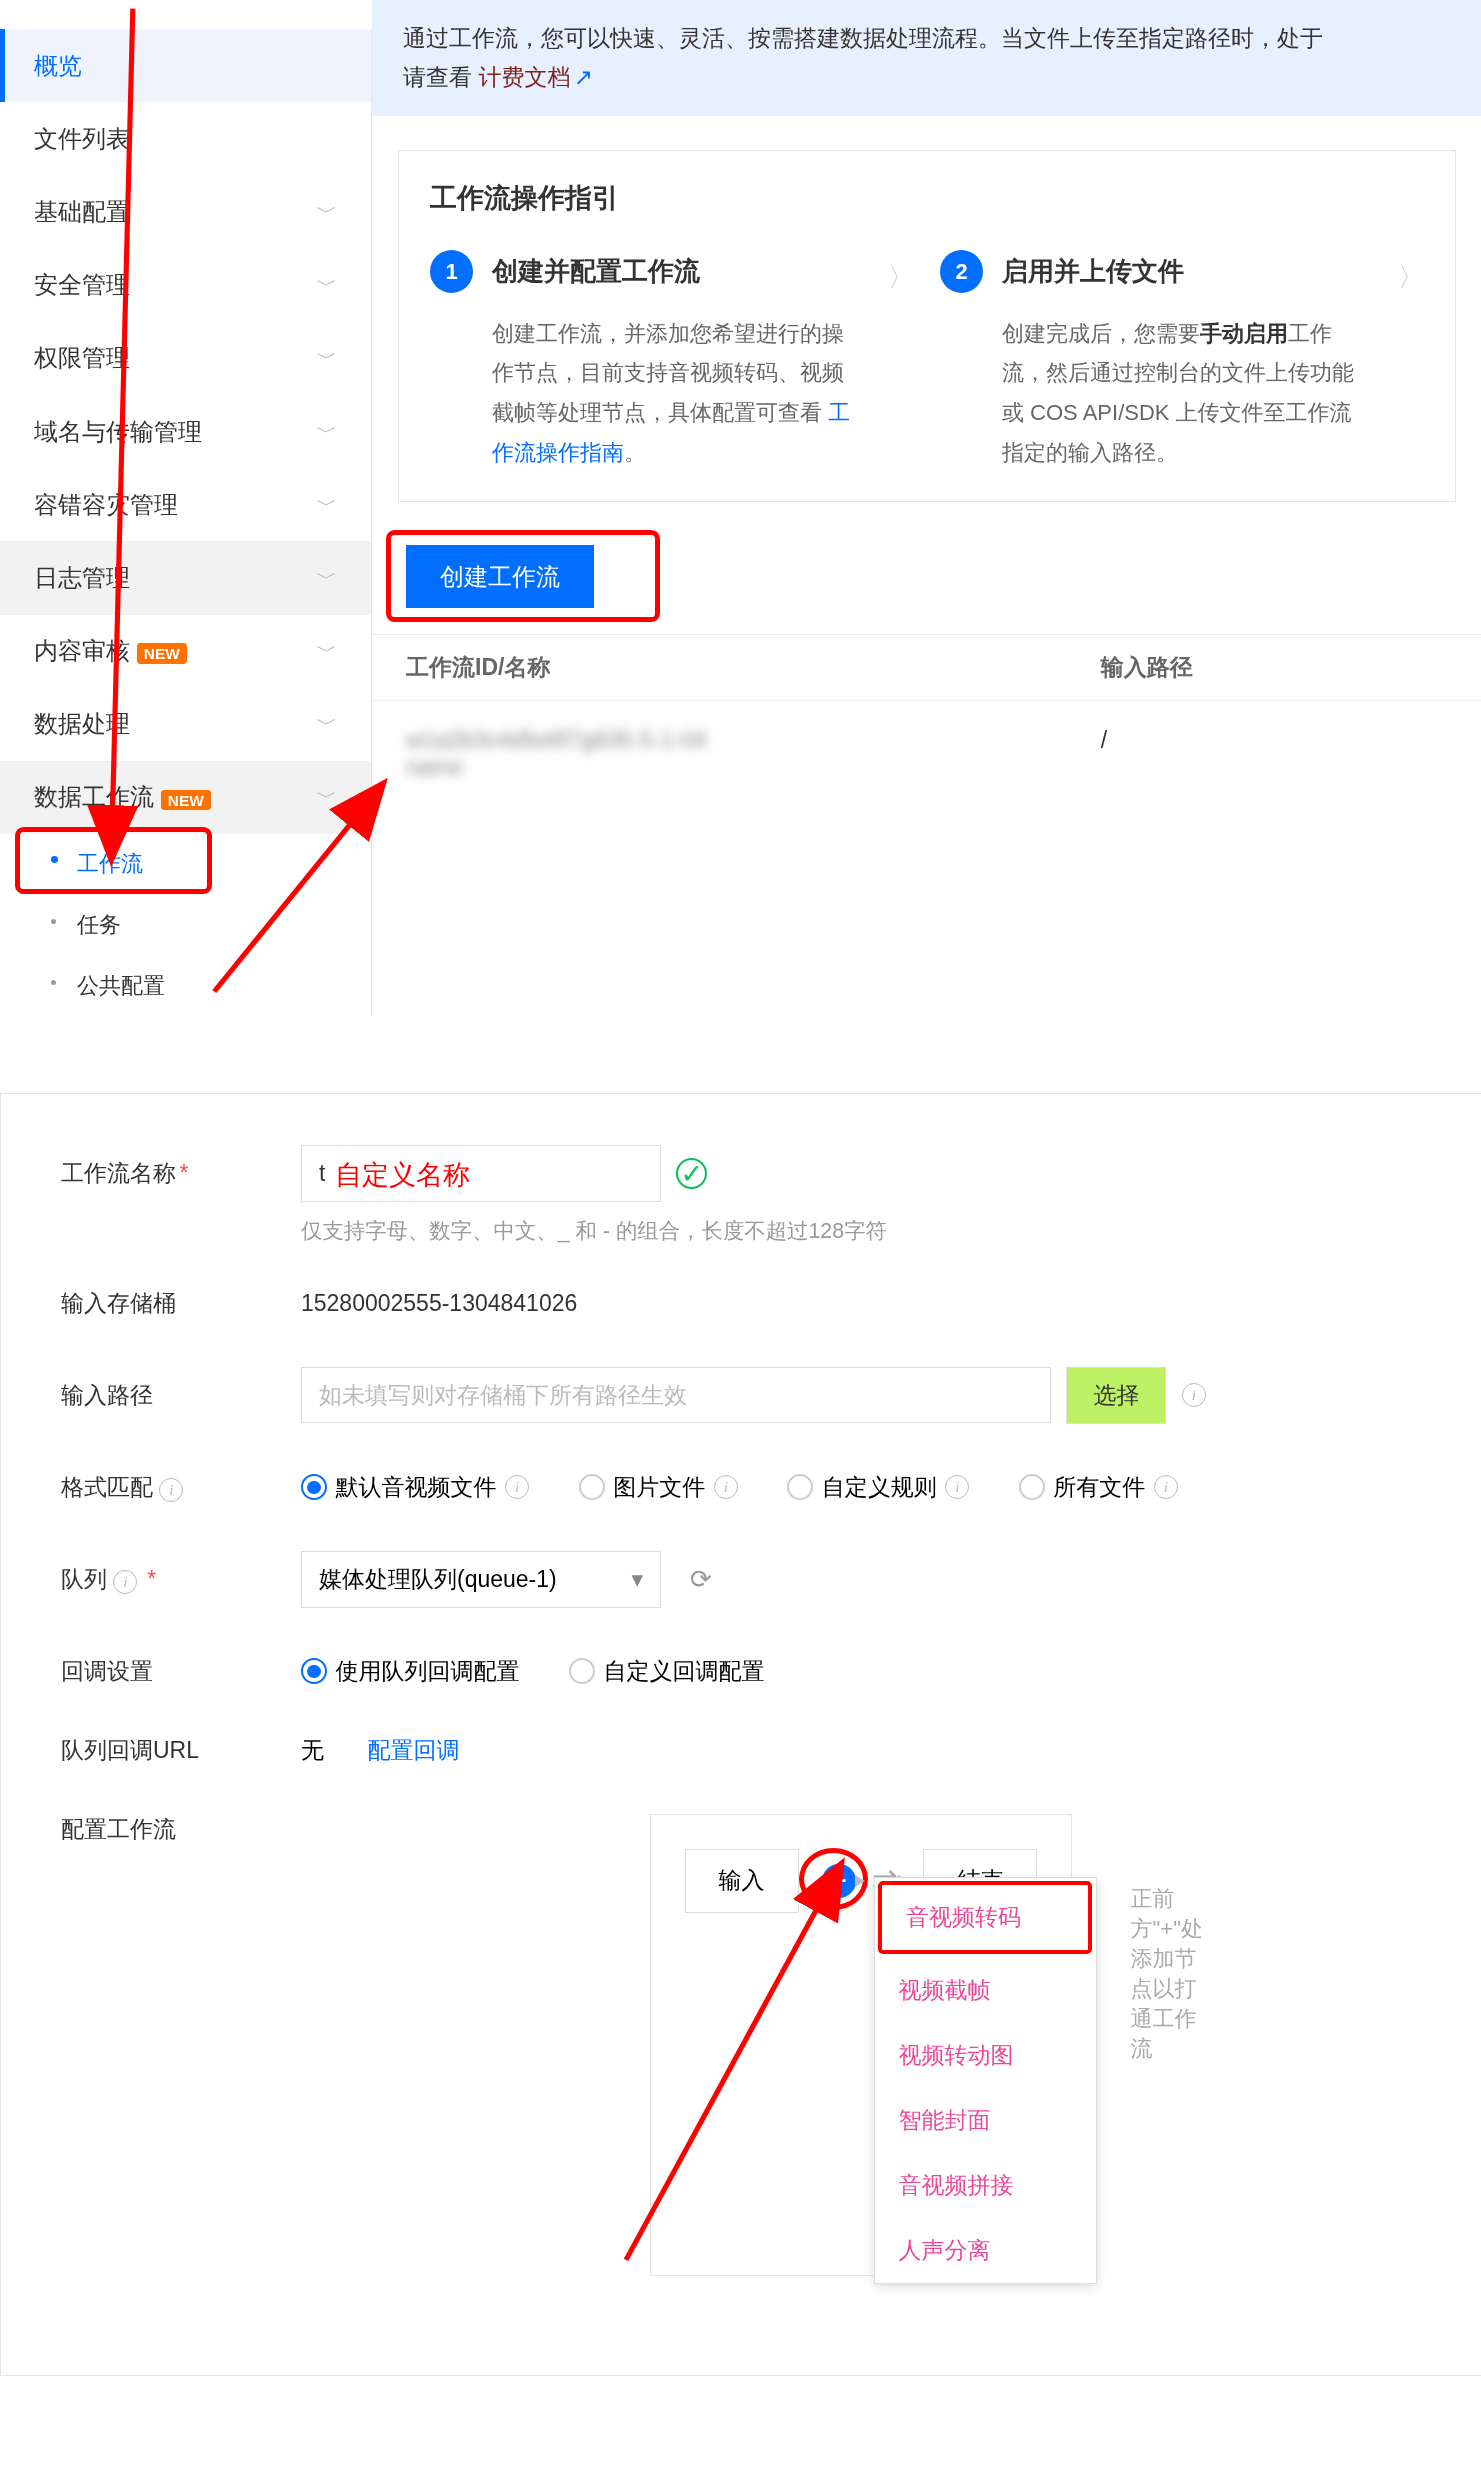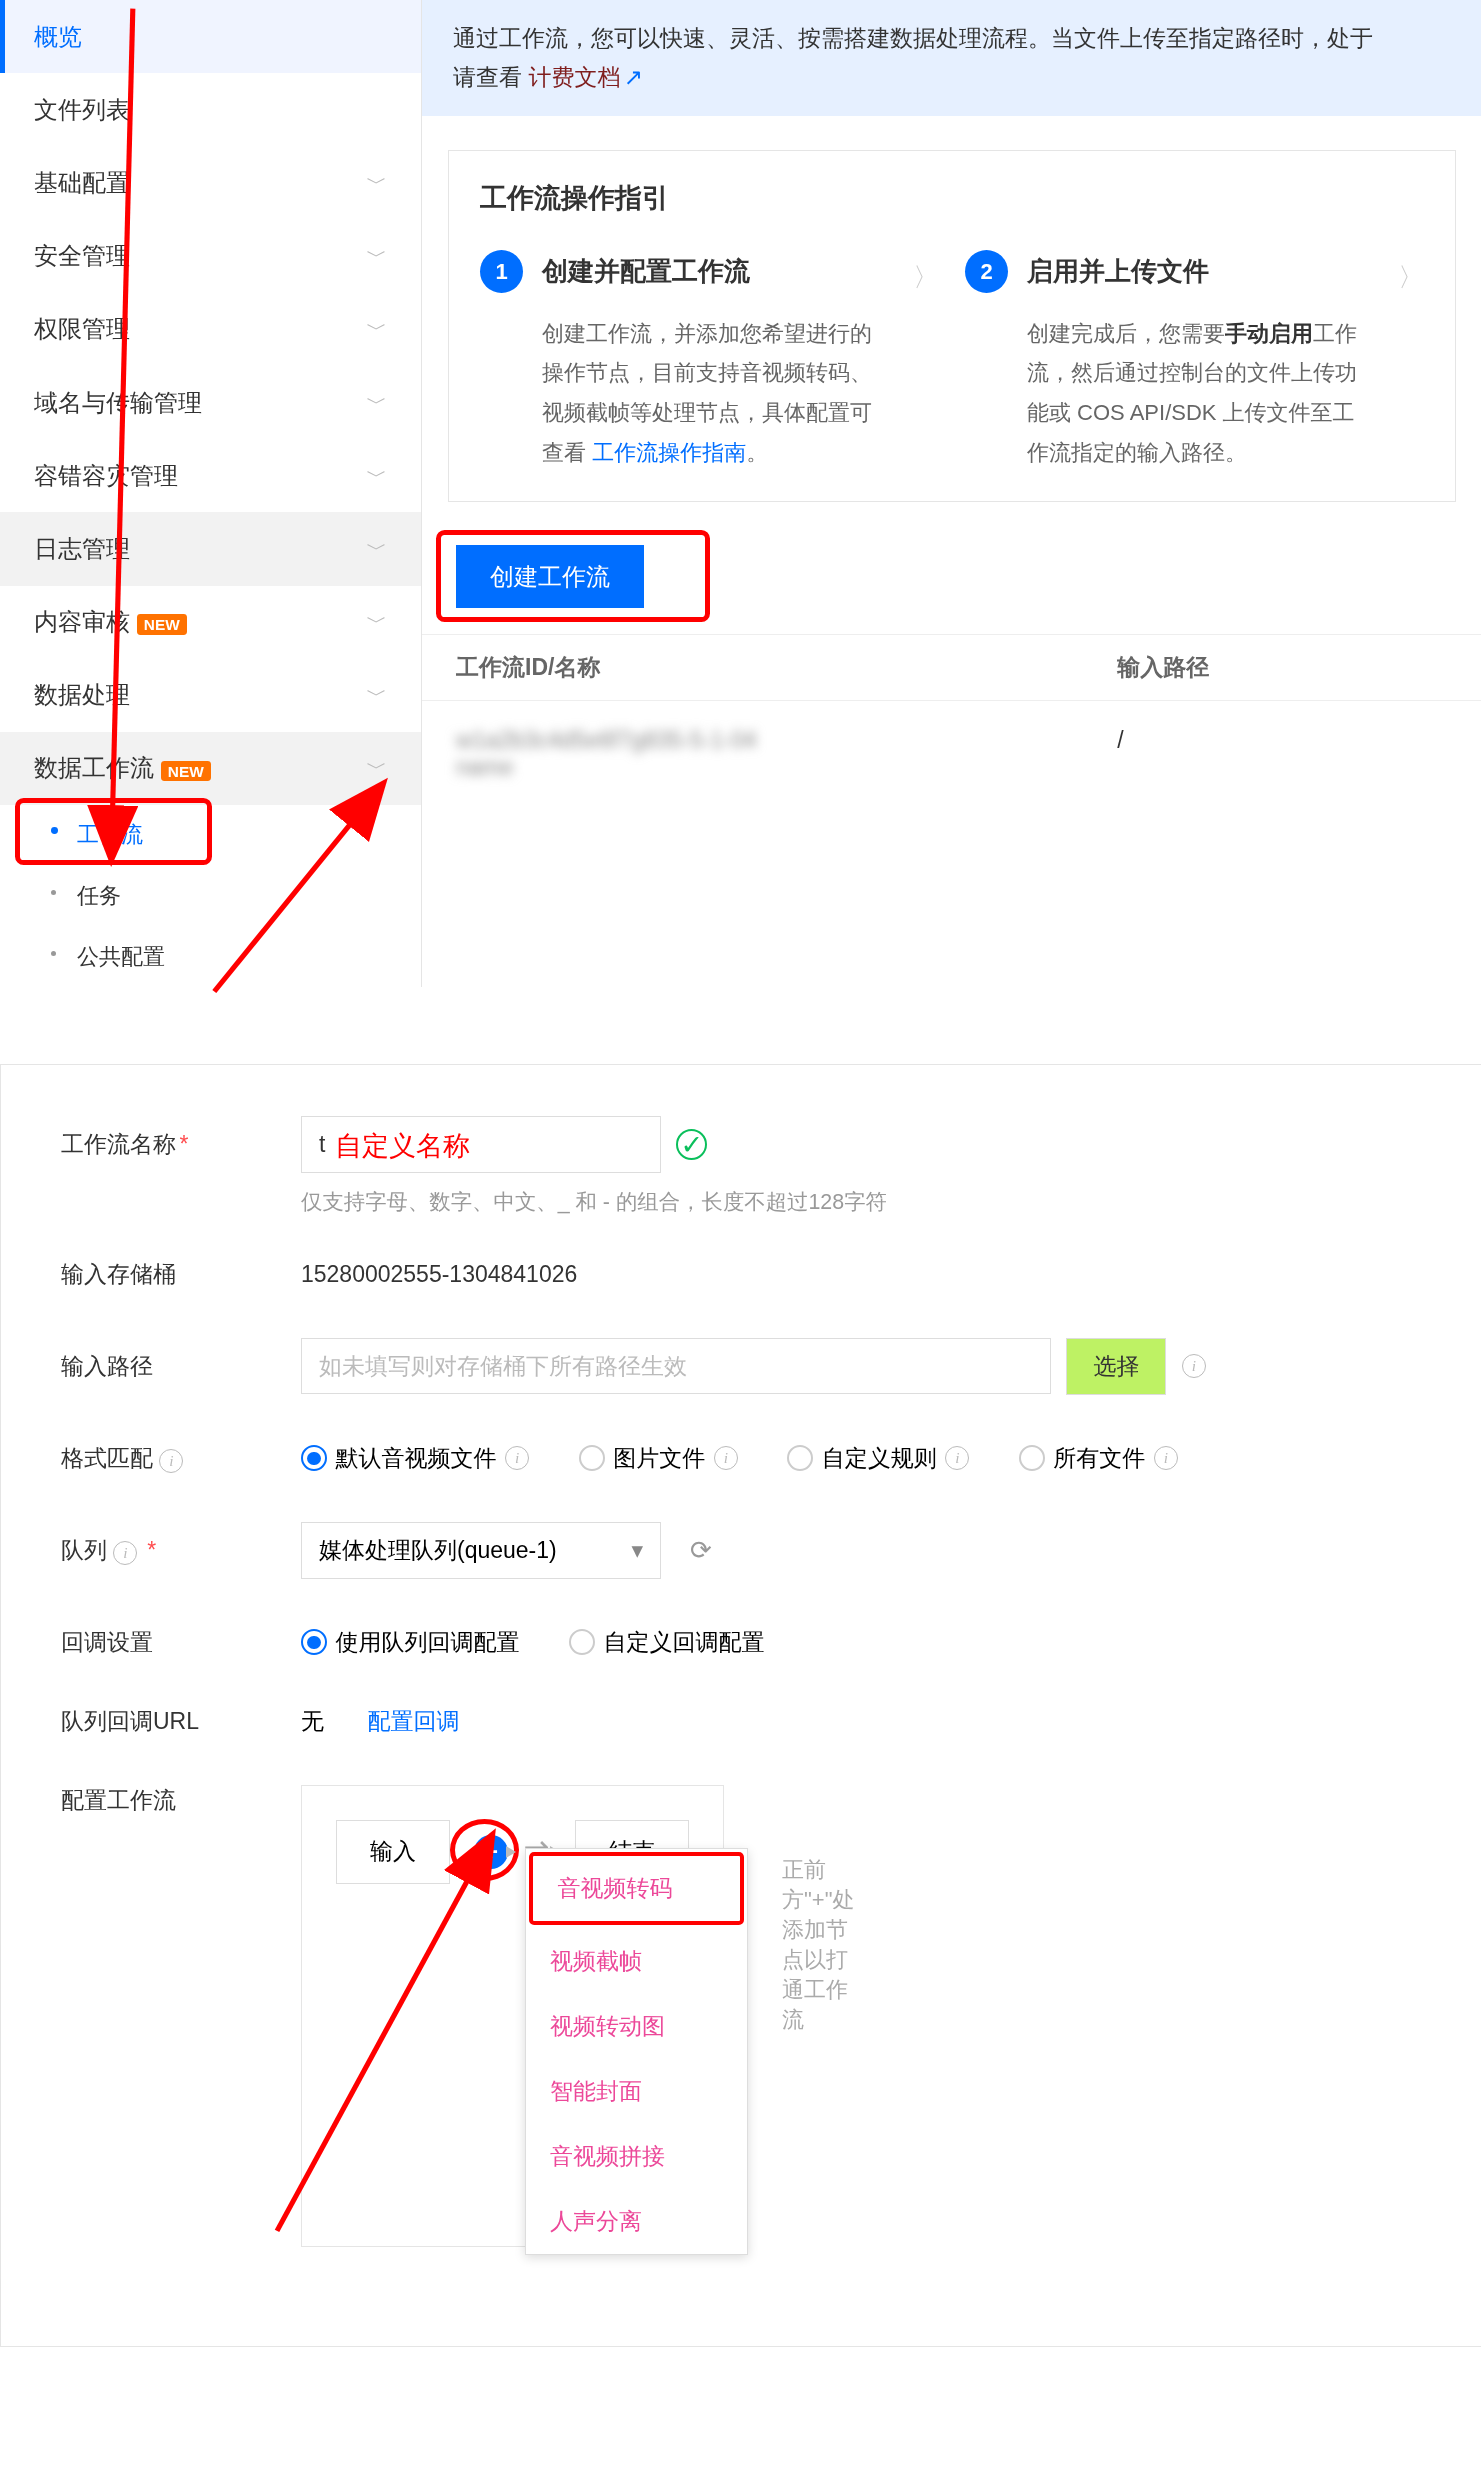--- a/index.html
+++ b/index.html
@@ -1,21 +1,21 @@
 <!DOCTYPE html>
 <html style="font-size:13.7px"><head>
 <meta charset="utf-8">
 <style>
 * { margin: 0; padding: 0; box-sizing: border-box; font-family: -apple-system, "Microsoft YaHei", "PingFang SC", sans-serif; }
 body { background: #fff; width: 1482px; }
 
 
 .top-wrap { display: flex; }
 
-.sidebar { width: 422px; background: #fff; border-right: 1.7px solid #e5e5e5; }
+.sidebar { width: 372px; background: #fff; border-right: 1.7px solid #e5e5e5; margin-top: 29px; }
 .s-item { padding: 20.6px 34px; font-size: 24px; color: #333; display: flex; align-items: center; justify-content: space-between; cursor: pointer; }
 .s-item.active { color: #006eff; background: #f0f4ff; }
 .s-item.active-bar { border-left: 5.1px solid #006eff; padding-left: 29px; }
 .s-item.shade { background: #f2f2f2; }
 .chev { color: #bbb; font-size: 20.6px; }
 .badge-new { background: #ff7200; color: #fff; font-size: 15.4px; padding: 1.7px 6.9px; border-radius: 3.4px; margin-left: 6.9px; font-weight: bold; }
 .sub-item { padding: 15.4px 34px 15.4px 77px; font-size: 22px; color: #333; position: relative; }
 .sub-item .dot { position: absolute; left: 51px; top: 24px; width: 5.1px; height: 5.1px; background: #999; border-radius: 50%; }
 .sub-item.sel { color: #006eff; }
 .sub-item.sel .dot { background: #006eff; width: 6.9px; height: 6.9px; top: 22px; }
@@ -297,21 +297,21 @@
   <div class="f-row">
     <div class="f-label">队列回调URL</div>
     <div class="f-body">
       <span>无</span>&nbsp;&nbsp;
       <span class="lk-blue">配置回调</span>
     </div>
   </div>
 
   <div class="f-row" style="align-items:flex-start;">
     <div class="f-label">配置工作流</div>
-    <div class="f-body" style="flex-direction:column; align-items:flex-start;">
+    <div class="f-body" style="flex-direction:column; align-items:center;">
       <div class="wf-canvas" style="position:relative;">
         <div class="wf-row">
           <div class="wf-node">输入</div>
           <div style="width:17px;"></div>
           <div style="position:relative;">
             <div class="wf-plus">+</div>
             <div class="plus-ring" style="top:-15.4px; left:-17px;"></div>
           </div>
           <div class="wf-line" style="max-width:188px;"></div>
           <span class="wf-mid-icon">⇄</span>

